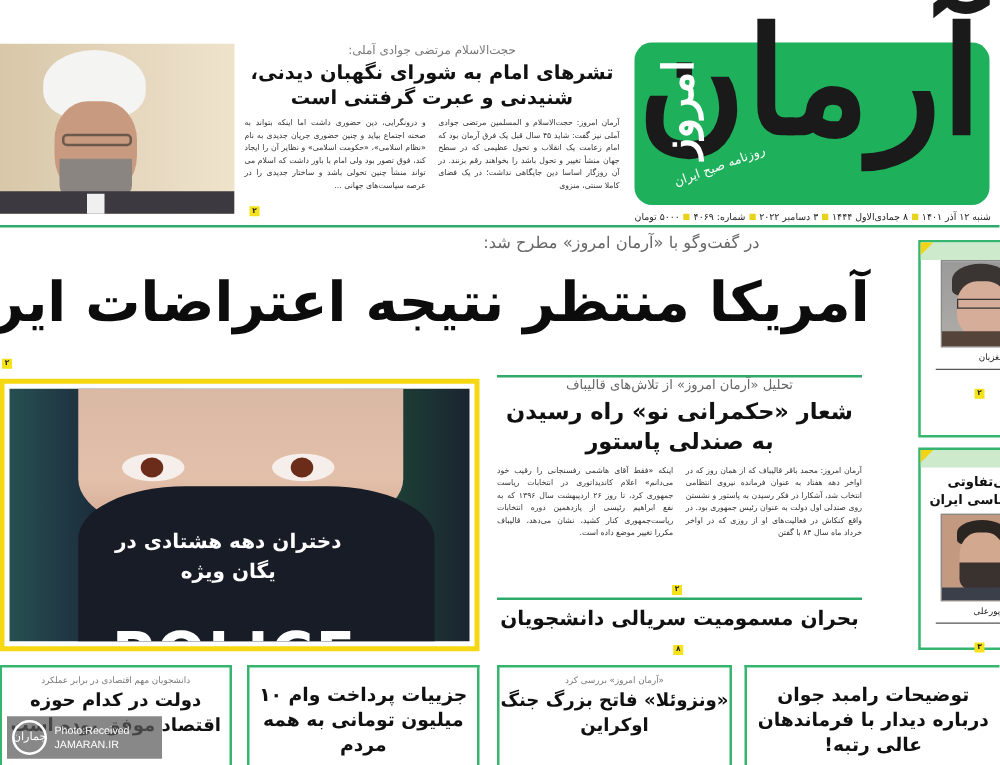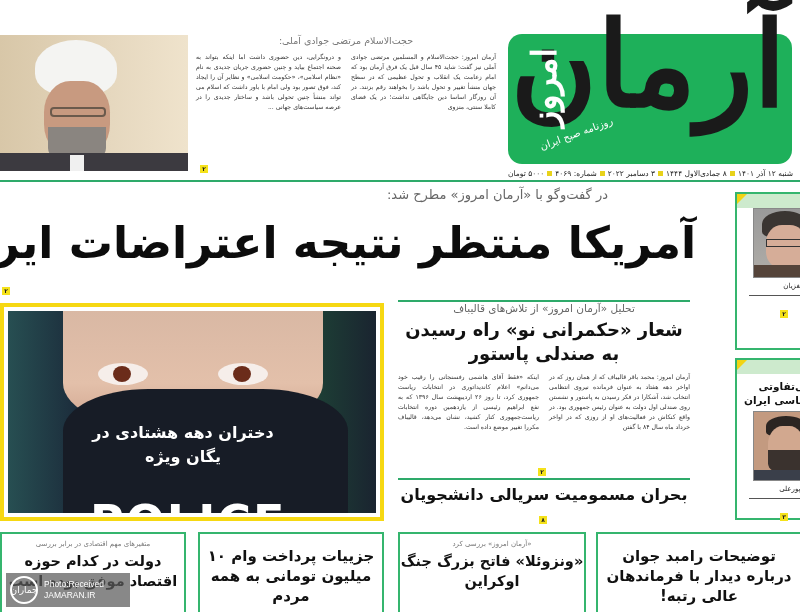--- a/index.html
+++ b/index.html
@@ -121,20 +121,21 @@
   <div class="turban"></div>
   <div class="face"></div>
   <div class="glasses"></div>
   <div class="beard"></div>
   <div class="robe"></div>
   <div class="collar"></div>
 </div>
 
 <div id="top-story" class="abs">
   <div id="top-kicker">حجت‌الاسلام مرتضی جوادی آملی:</div>
+  <div id="top-head">تشرهای امام به شورای نگهبان دیدنی، شنیدنی و عبرت گرفتنی است</div>
   <div id="top-cols">
     <p>آرمان امروز: حجت‌الاسلام و المسلمین مرتضی جوادی آملی نیز گفت: شاید ۴۵ سال قبل یک فرق آرمان بود که امام زعامت یک انقلاب و تحول عظیمی که در سطح جهان منشأ تغییر و تحول باشد را بخواهند رقم بزنند. در آن روزگار اساسا دین جایگاهی نداشت؛ در یک فضای کاملا سنتی، منزوی</p>
     <p>و درونگرایی، دین حضوری داشت اما اینکه بتواند به صحنه اجتماع بیاید و چنین حضوری جریان جدیدی به نام «نظام اسلامی»، «حکومت اسلامی» و نظایر آن را ایجاد کند، فوق تصور بود ولی امام با باور داشت که اسلام می تواند منشأ چنین تحولی باشد و ساختار جدیدی را در عرصه سیاست‌های جهانی ...</p>
   </div>
 </div>
 <span class="abs badge" style="left:200px; top:165px;">۲</span>
 
 <div class="abs rule-green" style="left:0; top:180px; width:800px; height:2px;"></div>
 
 <div id="main-kicker" class="abs">در گفت‌وگو با «آرمان امروز» مطرح شد:</div>
@@ -189,21 +190,21 @@
     <div class="face"></div>
     <div class="beard"></div>
     <div class="shirt"></div>
   </div>
   <div class="name">سیاوش پورعلی</div>
   <hr>
   <span class="badge">۳</span>
 </div>
 
 <div id="bb1" class="bottom-box">
-  <div class="kick">متغیرهای مهم اقتصادی در برابر بررسی</div>
+  <div class="kick">دانشجویان مهم اقتصادی در برابر عملکرد</div>
   <div class="head">دولت در کدام حوزه اقتصاد موفق بوده است</div>
 </div>
 <div id="bb2" class="bottom-box">
   <div class="head">جزییات پرداخت وام ۱۰ میلیون تومانی به همه مردم</div>
 </div>
 <div id="bb3" class="bottom-box">
   <div class="kick">«آرمان امروز» بررسی کرد</div>
   <div class="head">«ونزوئلا» فاتح بزرگ جنگ اوکراین</div>
 </div>
 <div id="bb4" class="bottom-box">

